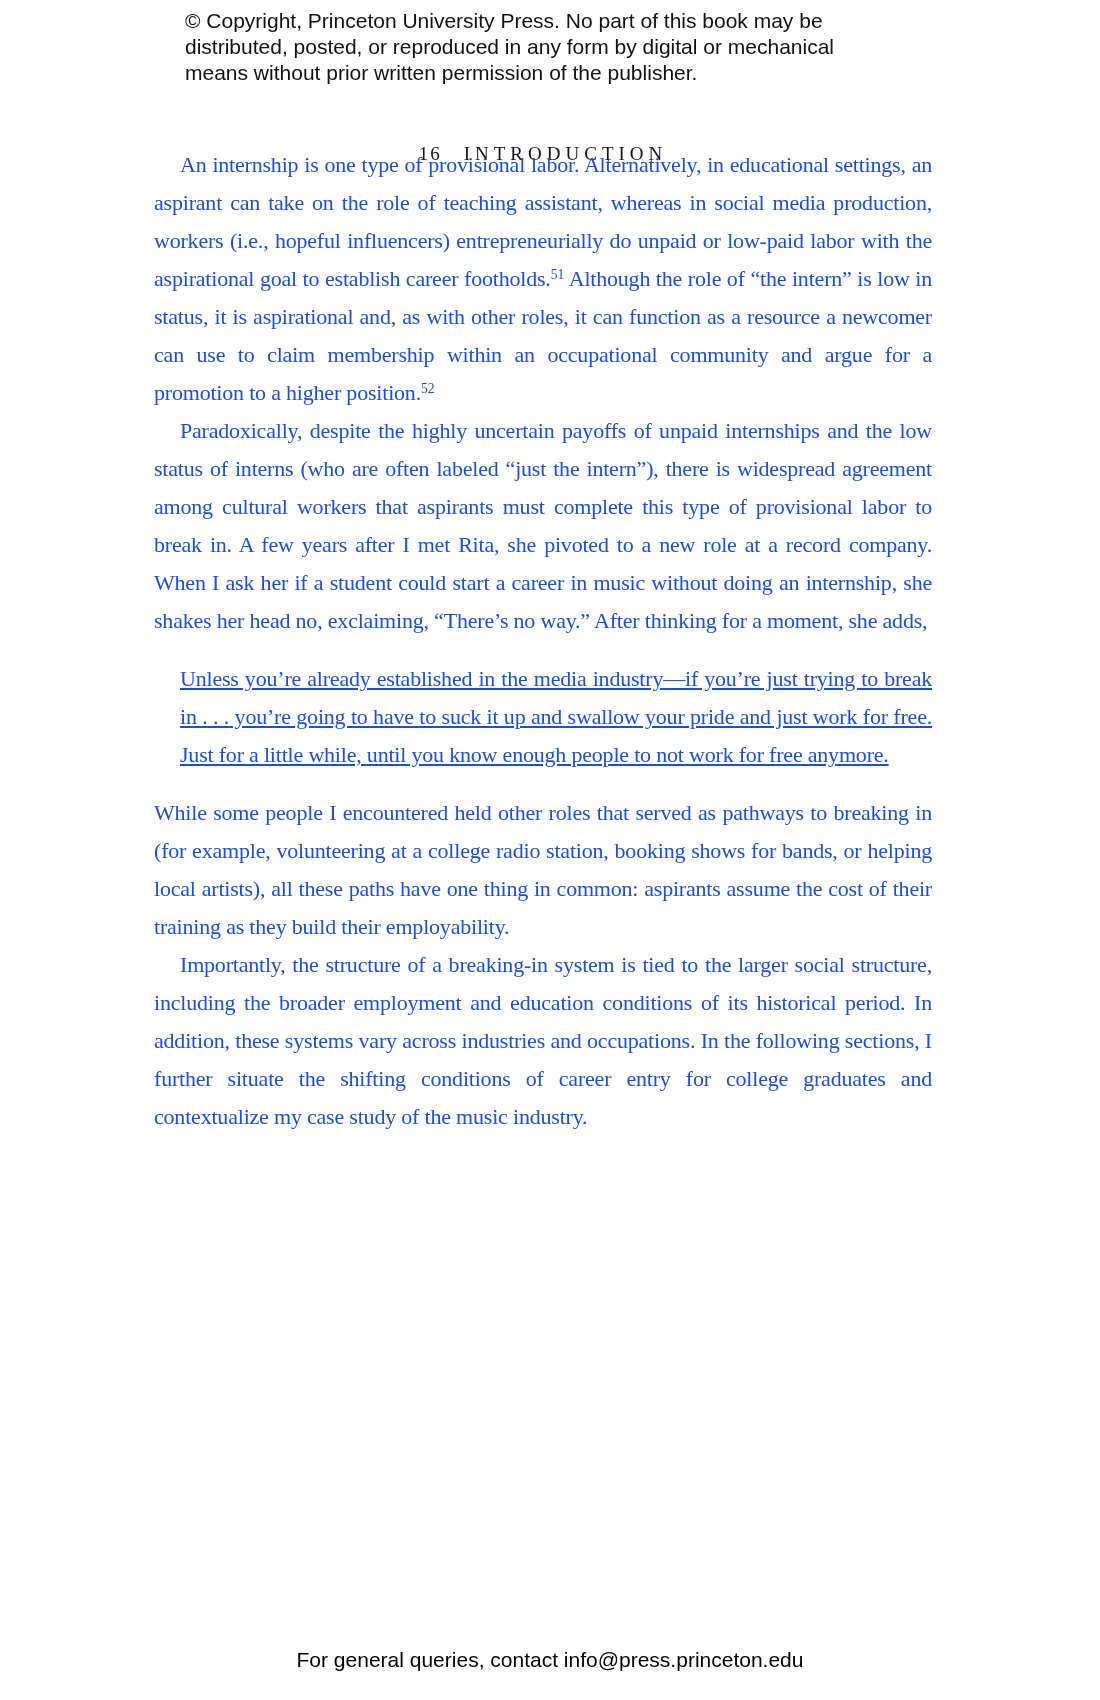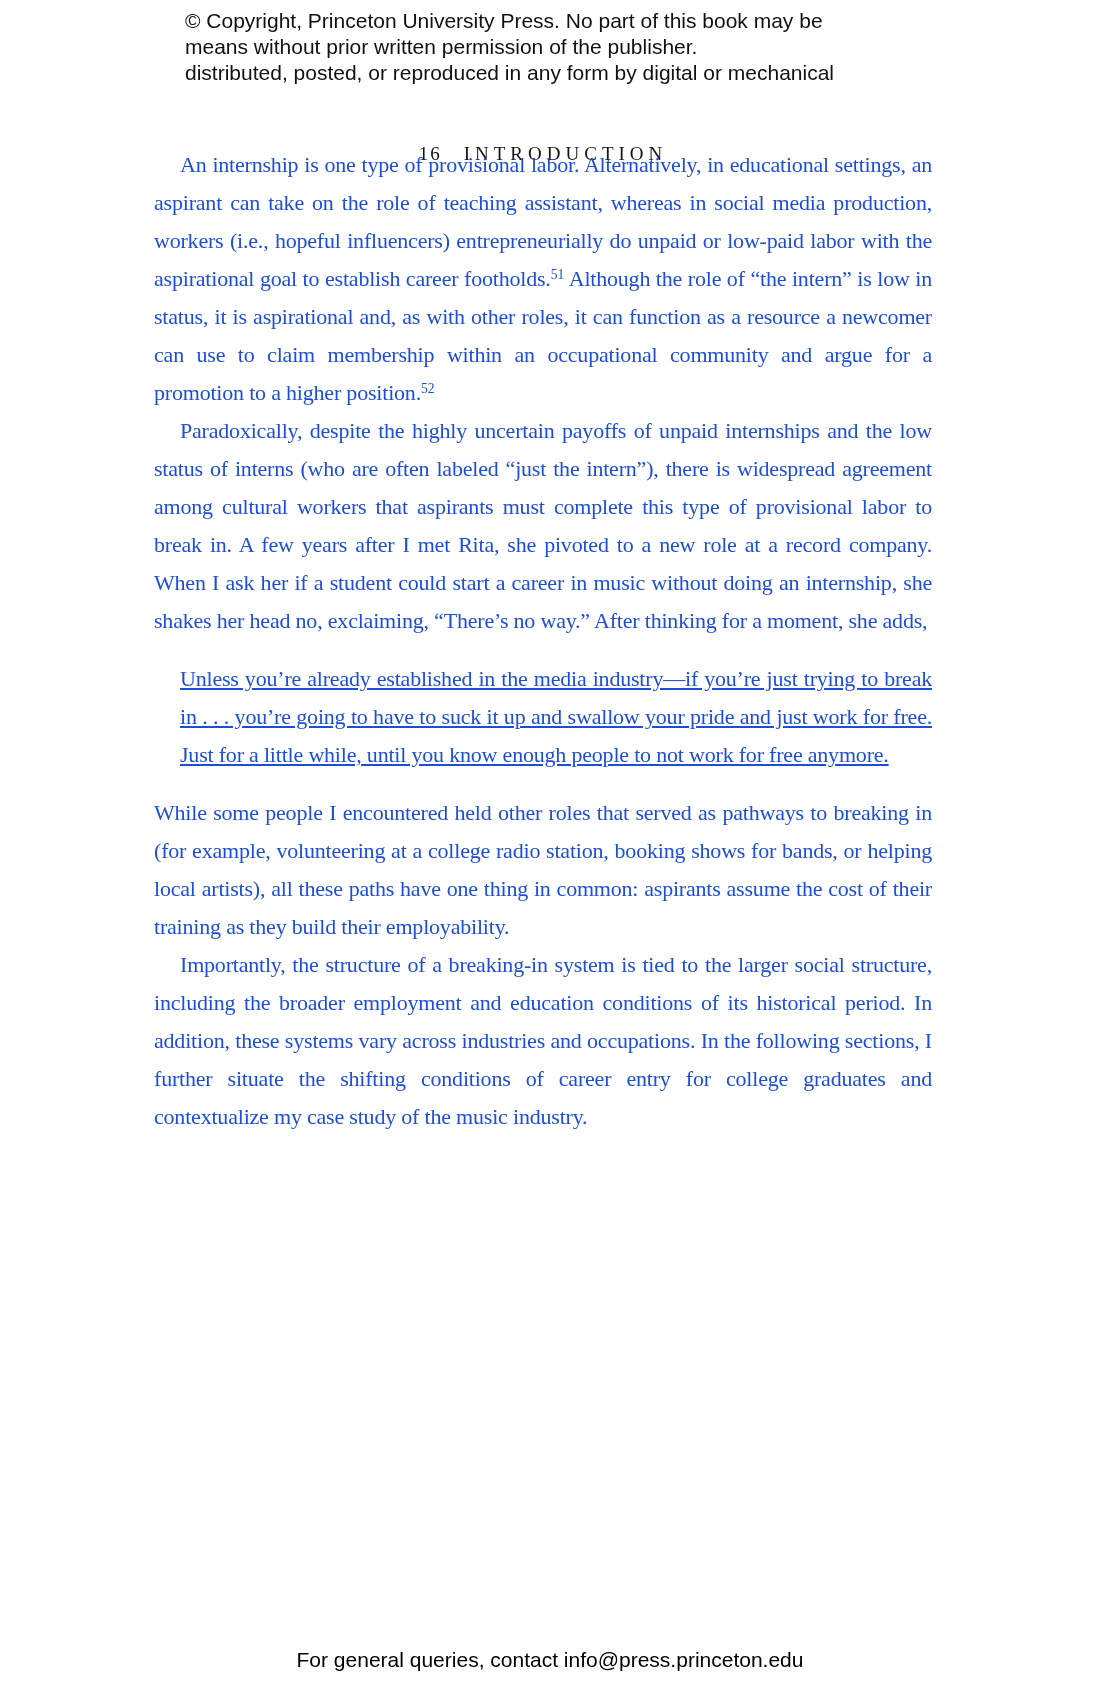--- a/index.html
+++ b/index.html
@@ -88,22 +88,22 @@
     color: #000000;
   }
 </style>
 </head>
 <body>
 
 <div class="page">
 
   <div class="copyright">
       <div>© Copyright, Princeton University Press. No part of this book may be</div>
+      <div>distributed, posted, or reproduced in any form by digital or mechanical</div>
       <div>means without prior written permission of the publisher.</div>
-      <div>distributed, posted, or reproduced in any form by digital or mechanical</div>
     </div>
 
   <div class="running-head">
     <span class="page-number">16</span><span class="section-title">INTRODUCTION</span>
   </div>
 
   <div class="body-text" id="body-root">
       <p class="indent">An internship is one type of provisional labor. Alternatively, in educational settings, an aspirant can take on the role of teaching assistant, whereas in social media production, workers (i.e., hopeful influencers) entrepreneurially do unpaid or low-paid labor with the aspirational goal to establish career footholds.<sup>51</sup> Although the role of “the intern” is low in status, it is aspirational and, as with other roles, it can function as a resource a newcomer can use to claim membership within an occupational community and argue for a promotion to a higher position.<sup>52</sup></p>
       <p class="indent">Paradoxically, despite the highly uncertain payoffs of unpaid internships and the low status of interns (who are often labeled “just the intern”), there is widespread agreement among cultural workers that aspirants must complete this type of provisional labor to break in. A few years after I met Rita, she pivoted to a new role at a record company. When I ask her if a student could start a career in music without doing an internship, she shakes her head no, exclaiming, “There’s no way.” After thinking for a moment, she adds,</p>
       <blockquote>Unless you’re already established in the media industry—if you’re just trying to break in . . . you’re going to have to suck it up and swallow your pride and just work for free. Just for a little while, until you know enough people to not work for free anymore.</blockquote>

